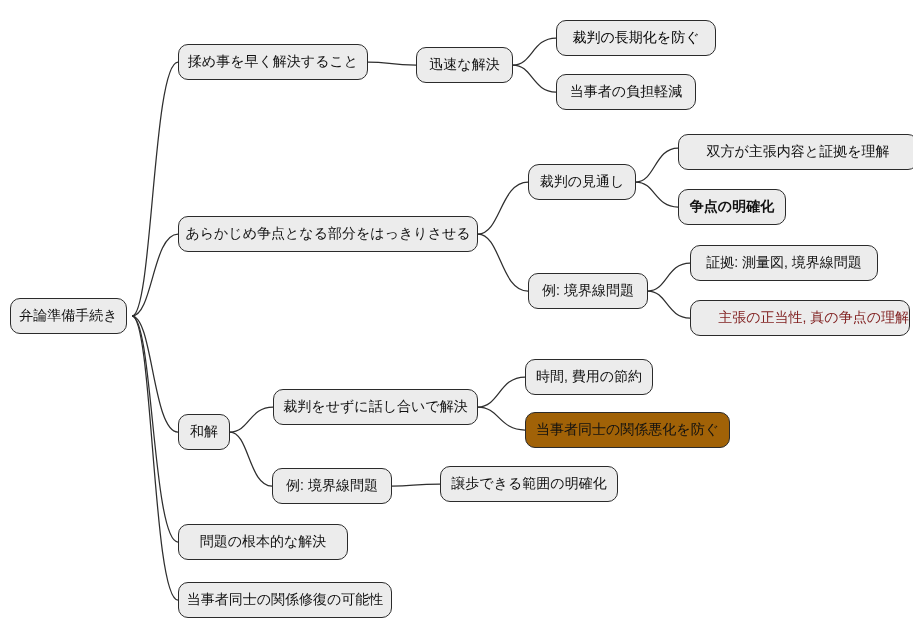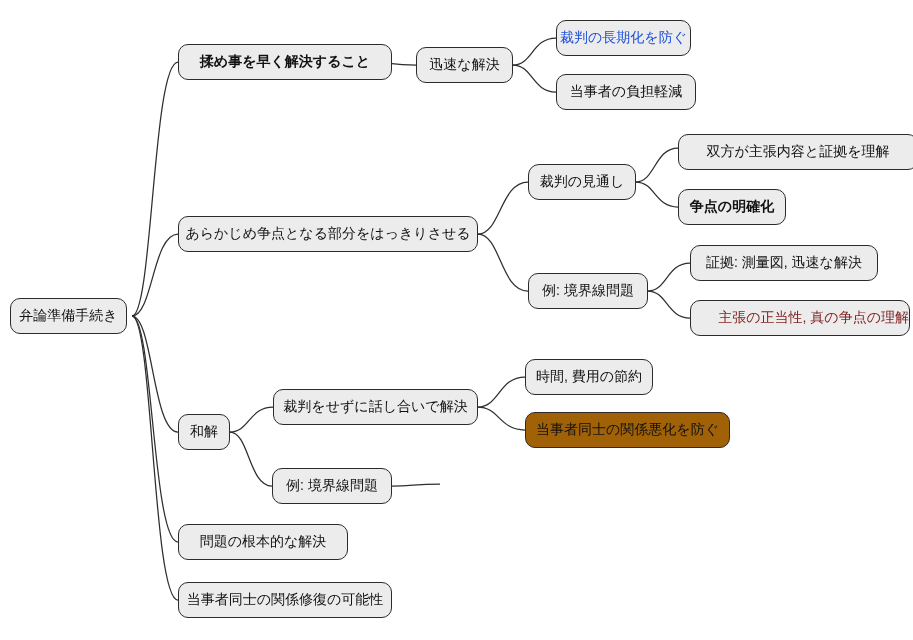--- a/index.html
+++ b/index.html
@@ -66,32 +66,33 @@
       <path d="M 230 432 C 249.35 432, 249.35 407, 273 407" stroke="#2e2e2e"></path>
       <path d="M 478 407 C 499.15 407, 499.15 377, 525 377" stroke="#2e2e2e"></path>
       <path d="M 478 407 C 499.15 407, 499.15 430, 525 430" stroke="#2e2e2e"></path>
       <path d="M 230 432 C 248.9 432, 248.9 486, 272 486" stroke="#2e2e2e"></path>
       <path d="M 392 486 C 413.6 486, 413.6 484, 440 484" stroke="#2e2e2e"></path>
       <path d="M 132 316 C 152.7 316, 152.7 542, 178 542" stroke="#2e2e2e"></path>
       <path d="M 132 316 C 152.7 316, 152.7 600, 178 600" stroke="#2e2e2e"></path>
     </svg>
   <div class="node-layer">
       <div class="node" style="left: 10px; top: 298px; width: 117px; background: rgb(236, 236, 236); border-color: rgb(43, 43, 43); color: rgb(17, 17, 17);">弁論準備手続き</div>
-      <div class="node" style="left: 178px; top: 44px; width: 214px; background: rgb(236, 236, 236); border-color: rgb(43, 43, 43); color: rgb(17, 17, 17); font-weight: bold;">揉め事を早く解決すること</div>
+      <div class="node" style="left: 178px; top: 44px; width: 190px; background: rgb(236, 236, 236); border-color: rgb(43, 43, 43); color: rgb(17, 17, 17);">揉め事を早く解決すること</div>
       <div class="node" style="left: 416px; top: 47px; width: 97px; background: rgb(236, 236, 236); border-color: rgb(43, 43, 43); color: rgb(17, 17, 17);">迅速な解決</div>
-      <div class="node" style="left: 556px; top: 20px; width: 135px; background: rgb(236, 236, 236); border-color: rgb(43, 43, 43); color: #1d4ed8;">裁判の長期化を防ぐ</div>
+      <div class="node" style="left: 556px; top: 20px; width: 160px; background: rgb(236, 236, 236); border-color: rgb(43, 43, 43); color: #000000;">裁判の長期化を防ぐ</div>
       <div class="node" style="left: 556px; top: 74px; width: 140px; background: rgb(236, 236, 236); border-color: rgb(43, 43, 43); color: rgb(17, 17, 17); text-align: center;">当事者の負担軽減</div>
       <div class="node" style="left: 178px; top: 216px; width: 300px; background: rgb(236, 236, 236); border-color: rgb(43, 43, 43); color: rgb(17, 17, 17);">あらかじめ争点となる部分をはっきりさせる</div>
       <div class="node" style="left: 528px; top: 164px; width: 108px; background: rgb(236, 236, 236); border-color: rgb(43, 43, 43); color: rgb(17, 17, 17); border-radius: 11px;">裁判の見通し</div>
       <div class="node" style="left: 678px; top: 134px; width: 240px; background: rgb(236, 236, 236); border-color: rgb(43, 43, 43); color: rgb(17, 17, 17);">双方が主張内容と証拠を理解</div>
       <div class="node" style="left: 678px; top: 189px; width: 108px; background: rgb(236, 236, 236); border-color: rgb(43, 43, 43); color: rgb(17, 17, 17); font-weight: bold;">争点の明確化</div>
       <div class="node" style="left: 528px; top: 273px; width: 120px; background: rgb(236, 236, 236); border-color: rgb(43, 43, 43); color: rgb(17, 17, 17);">例: 境界線問題</div>
-      <div class="node" style="left: 690px; top: 245px; width: 188px; background: rgb(236, 236, 236); border-color: rgb(43, 43, 43); color: rgb(17, 17, 17);">証拠: 測量図, 迅速な解決</div>
+      <div class="node" style="left: 690px; top: 245px; width: 188px; background: rgb(236, 236, 236); border-color: rgb(43, 43, 43); color: rgb(17, 17, 17);">証拠: 測量図, 境界線問題</div>
       <div class="node" style="left: 690px; top: 300px; width: 220px; background: rgb(236, 236, 236); border-color: rgb(43, 43, 43); color: #7f1d1d; text-align: right;">主張の正当性, 真の争点の理解</div>
       <div class="node" style="left: 178px; top: 414px; width: 52px; background: rgb(236, 236, 236); border-color: rgb(43, 43, 43); color: rgb(17, 17, 17);">和解</div>
       <div class="node" style="left: 525px; top: 359px; width: 128px; background: rgb(236, 236, 236); border-color: rgb(43, 43, 43); color: rgb(17, 17, 17);">時間, 費用の節約</div>
       <div class="node" style="left: 273px; top: 389px; width: 205px; background: rgb(236, 236, 236); border-color: rgb(43, 43, 43); color: rgb(17, 17, 17);">裁判をせずに話し合いで解決</div>
       <div class="node" style="left: 525px; top: 412px; width: 205px; background: #a16207; border-color: rgb(43, 43, 43); color: rgb(17, 17, 17);">当事者同士の関係悪化を防ぐ</div>
       <div class="node" style="left: 272px; top: 468px; width: 120px; background: rgb(236, 236, 236); border-color: rgb(43, 43, 43); color: rgb(17, 17, 17);">例: 境界線問題</div>
+      <div class="node" style="left: 440px; top: 466px; width: 178px; background: rgb(236, 236, 236); border-color: rgb(43, 43, 43); color: rgb(17, 17, 17);">譲歩できる範囲の明確化</div>
       <div class="node" style="left: 178px; top: 524px; width: 170px; background: rgb(236, 236, 236); border-color: rgb(43, 43, 43); color: rgb(17, 17, 17);">問題の根本的な解決</div>
       <div class="node" style="left: 178px; top: 582px; width: 214px; background: rgb(236, 236, 236); border-color: rgb(43, 43, 43); color: rgb(17, 17, 17);">当事者同士の関係修復の可能性</div>
     </div>
 </div>
 
 </body></html>

